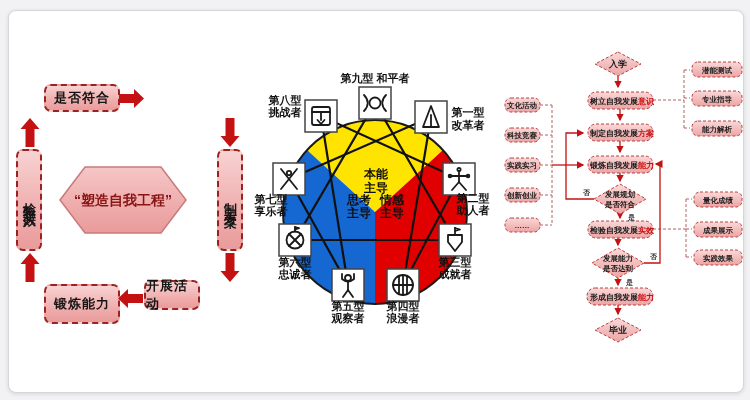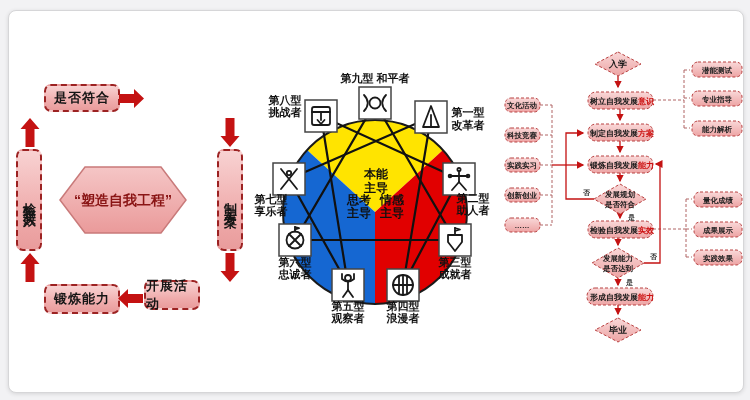--- a/index.html
+++ b/index.html
@@ -42,21 +42,21 @@
 </style>
 </head>
 <body>
 
 <div id="canvas">
   <div class="card"></div>
 
   <div class="cb" style="left:44px;top:84px;width:76px;height:28px;">是否符合</div>
   <div class="cb vert" style="left:217px;top:149px;width:26px;height:102px;">制定方案</div>
   <div class="cb" style="left:144px;top:280px;width:56px;height:30px;">开展活动</div>
-  <div class="cb" style="left:44px;top:284px;width:76px;height:30px;font-family:Liberation Serif, serif;">锻炼能力</div>
+  <div class="cb" style="left:44px;top:284px;width:76px;height:40px;font-family:Liberation Serif, serif;">锻炼能力</div>
   <div class="cb vert" style="left:16px;top:149px;width:26px;height:102px;">检验实效</div>
 
   <svg width="750" height="400" viewBox="0 0 750 400">
     <defs>
       <linearGradient id="pg" x1="0" y1="0" x2="0" y2="1">
         <stop offset="0" stop-color="#f9d8d8"></stop>
           <stop offset="1" stop-color="#eda4a4"></stop>
       </linearGradient>
       <linearGradient id="hexg" x1="0" y1="0" x2="0" y2="1">
         <stop offset="0" stop-color="#f5c6c6"></stop>

